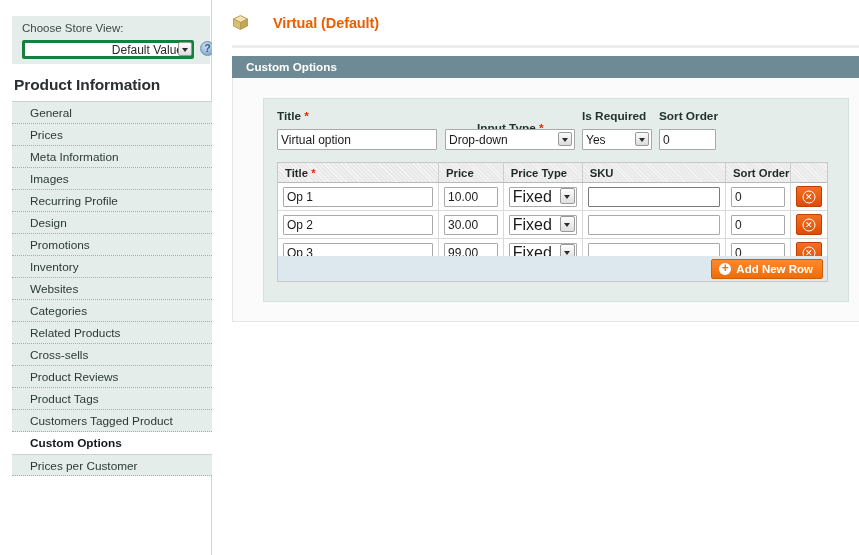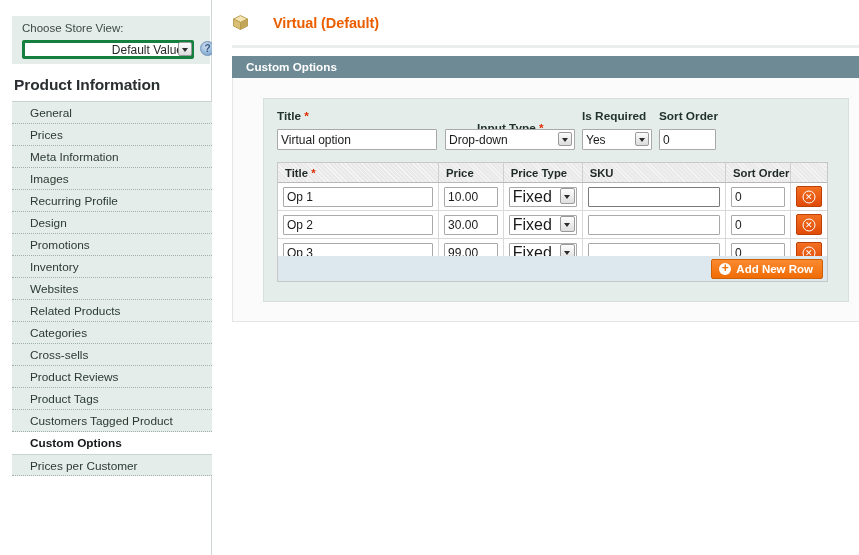--- a/index.html
+++ b/index.html
@@ -421,22 +421,22 @@
     <div id="nav-list">
         <div class="nav-item"><span>General</span></div>
         <div class="nav-item"><span>Prices</span></div>
         <div class="nav-item"><span>Meta Information</span></div>
         <div class="nav-item"><span>Images</span></div>
         <div class="nav-item"><span>Recurring Profile</span></div>
         <div class="nav-item"><span>Design</span></div>
         <div class="nav-item"><span>Promotions</span></div>
         <div class="nav-item"><span>Inventory</span></div>
         <div class="nav-item"><span>Websites</span></div>
+        <div class="nav-item"><span>Categories</span></div>
         <div class="nav-item"><span>Related Products</span></div>
-        <div class="nav-item"><span>Categories</span></div>
         <div class="nav-item"><span>Cross-sells</span></div>
         <div class="nav-item"><span>Product Reviews</span></div>
         <div class="nav-item"><span>Product Tags</span></div>
         <div class="nav-item"><span>Customers Tagged Product</span></div>
         <div class="nav-item active"><span>Custom Options</span></div>
         <div class="nav-item after-active"><span>Prices per Customer</span></div>
       </div>
   </div>
 
   <div id="content">

